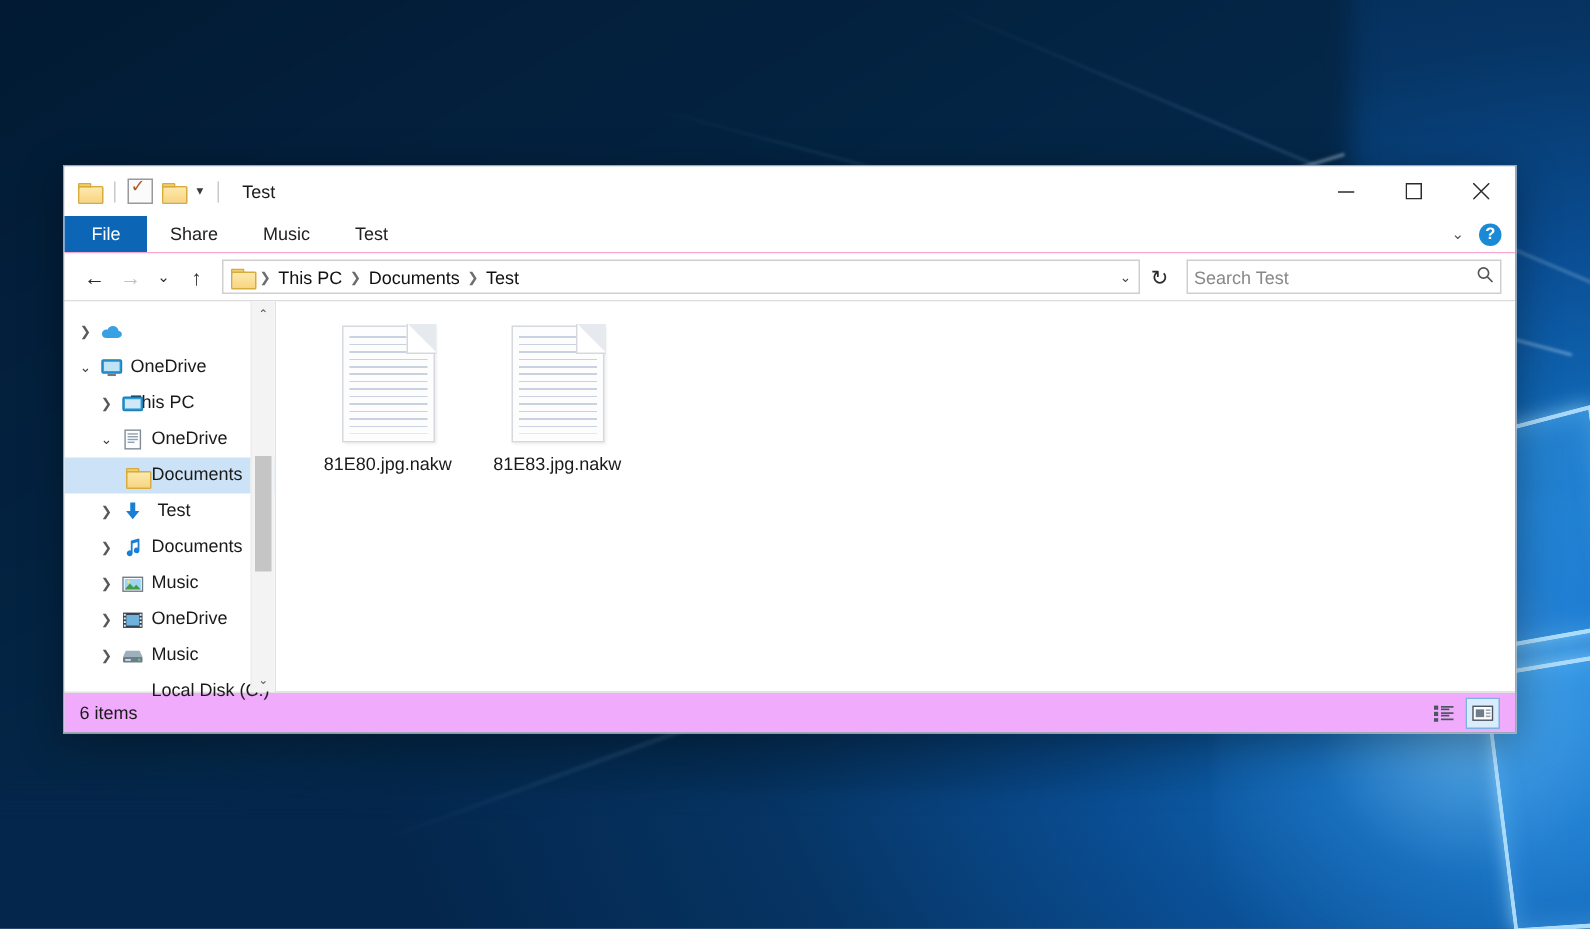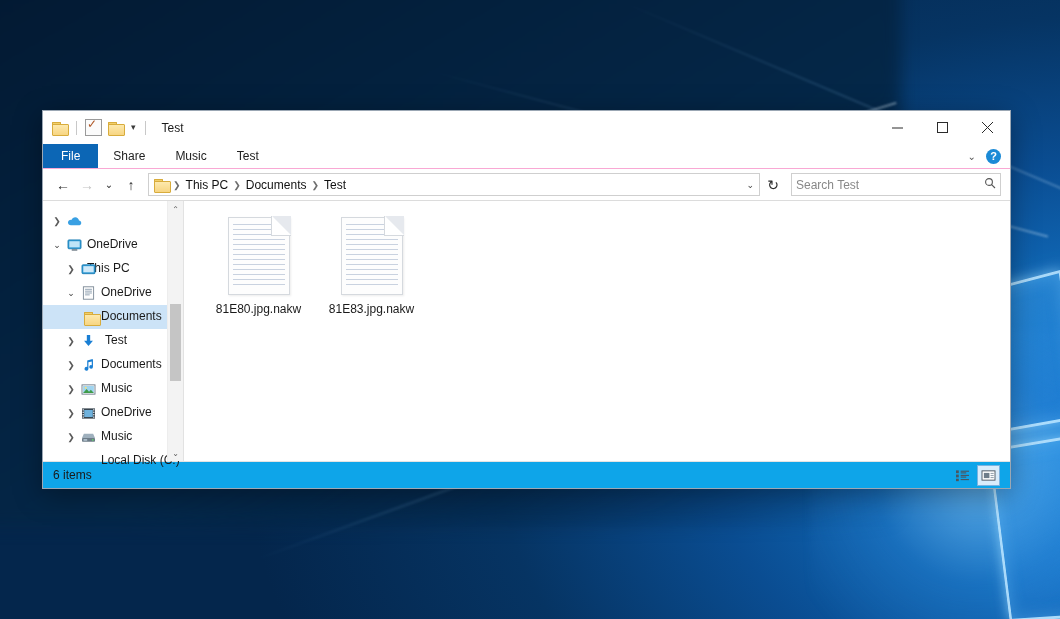--- a/index.html
+++ b/index.html
@@ -399,21 +399,21 @@
     margin-top: 7px;
     font-size: 12px;
     color: #1a1a1a;
     text-align: center;
     white-space: nowrap;
   }
 
   
   .statusbar {
     height: 26px;
-    background: #0ea5e9;
+    background: #f0abfc;
     border-top: 1px solid #e3e3e3;
     display: flex;
     align-items: center;
     padding: 0 10px;
     flex: 0 0 auto;
     font-size: 12px;
     color: #1a1a1a;
   }
   .view-btns {
     margin-left: auto;

